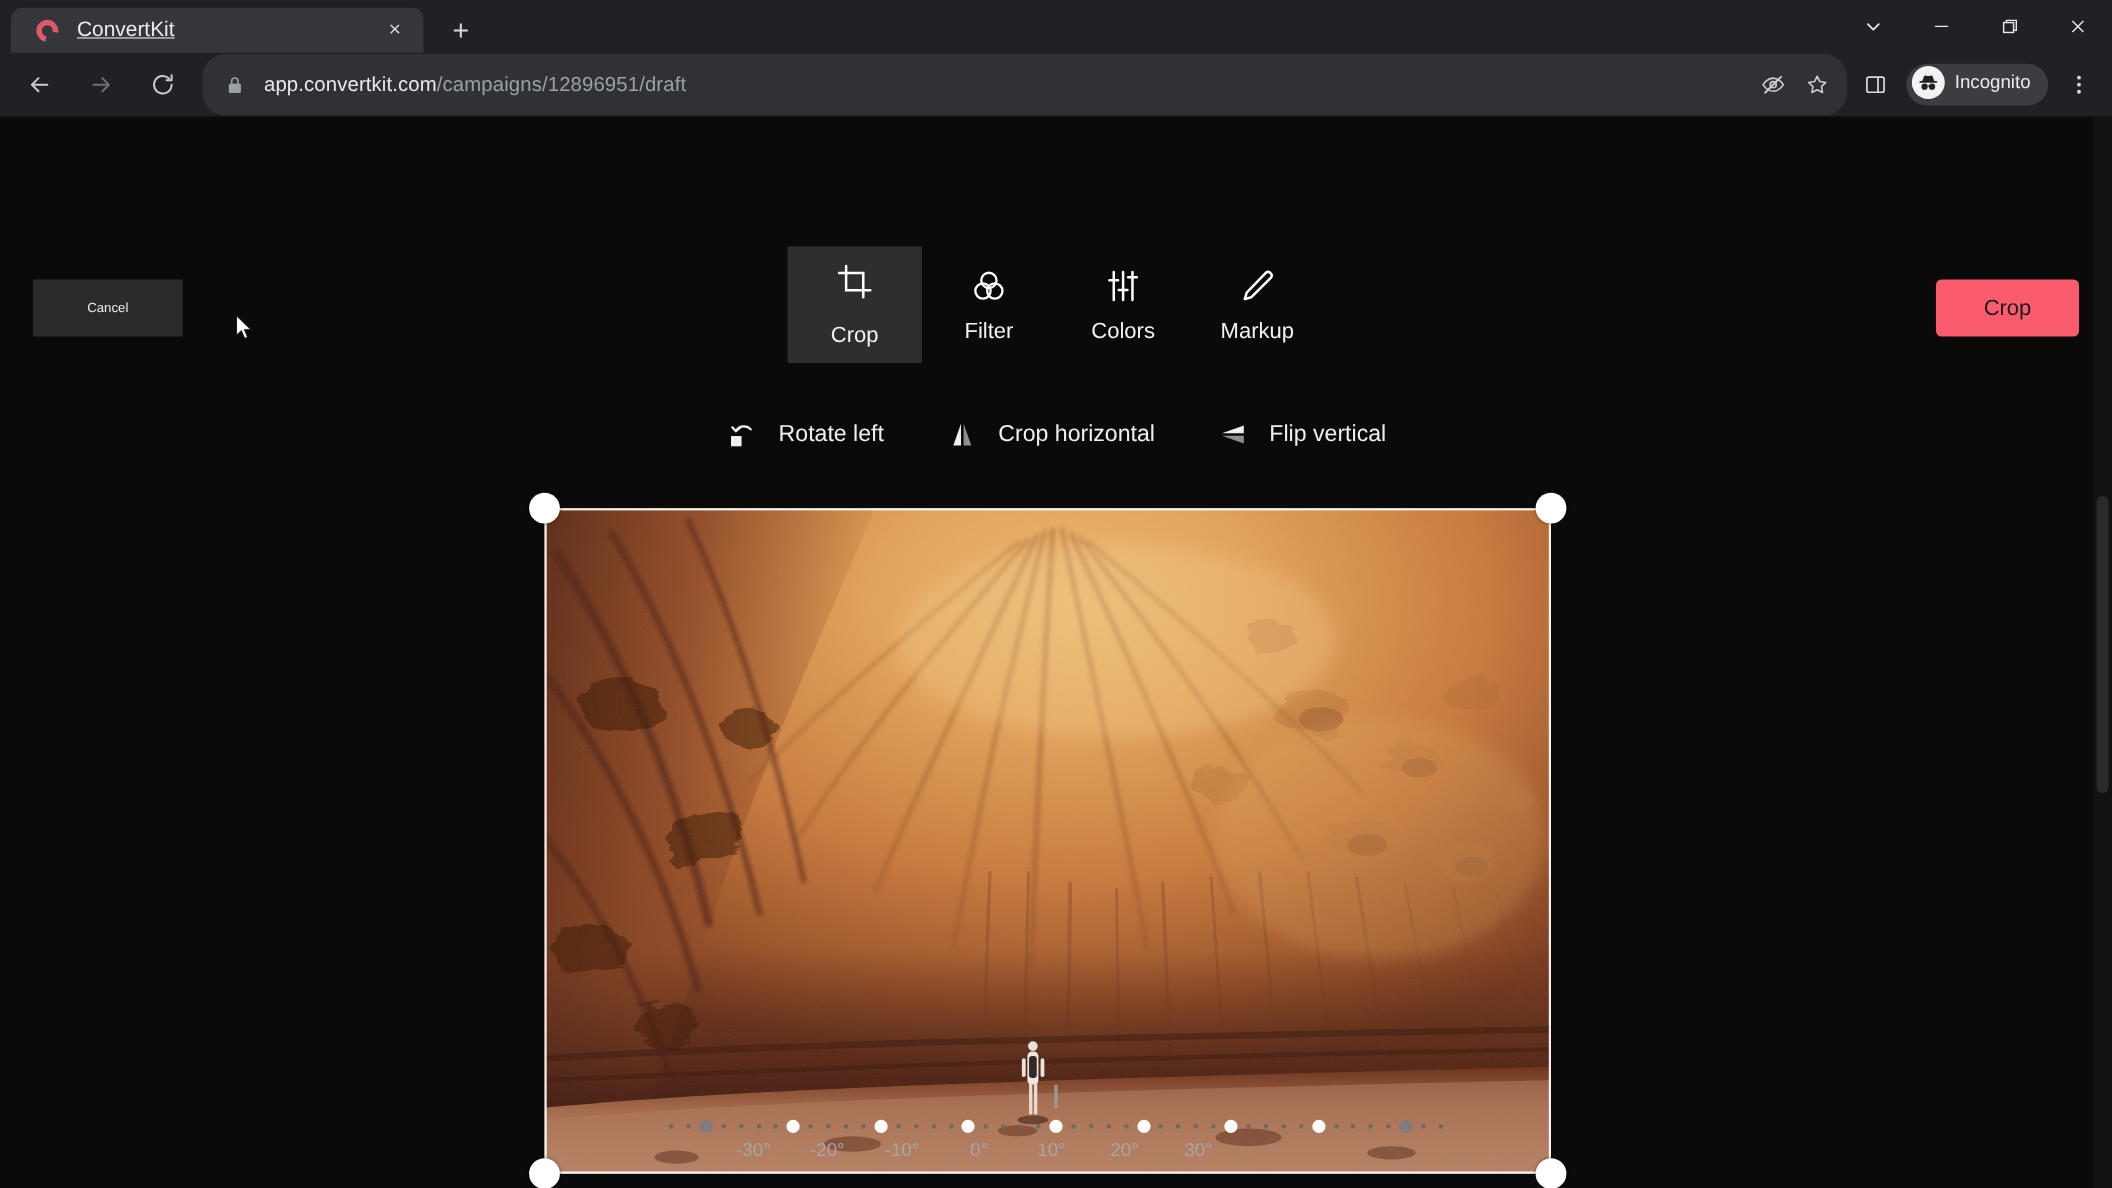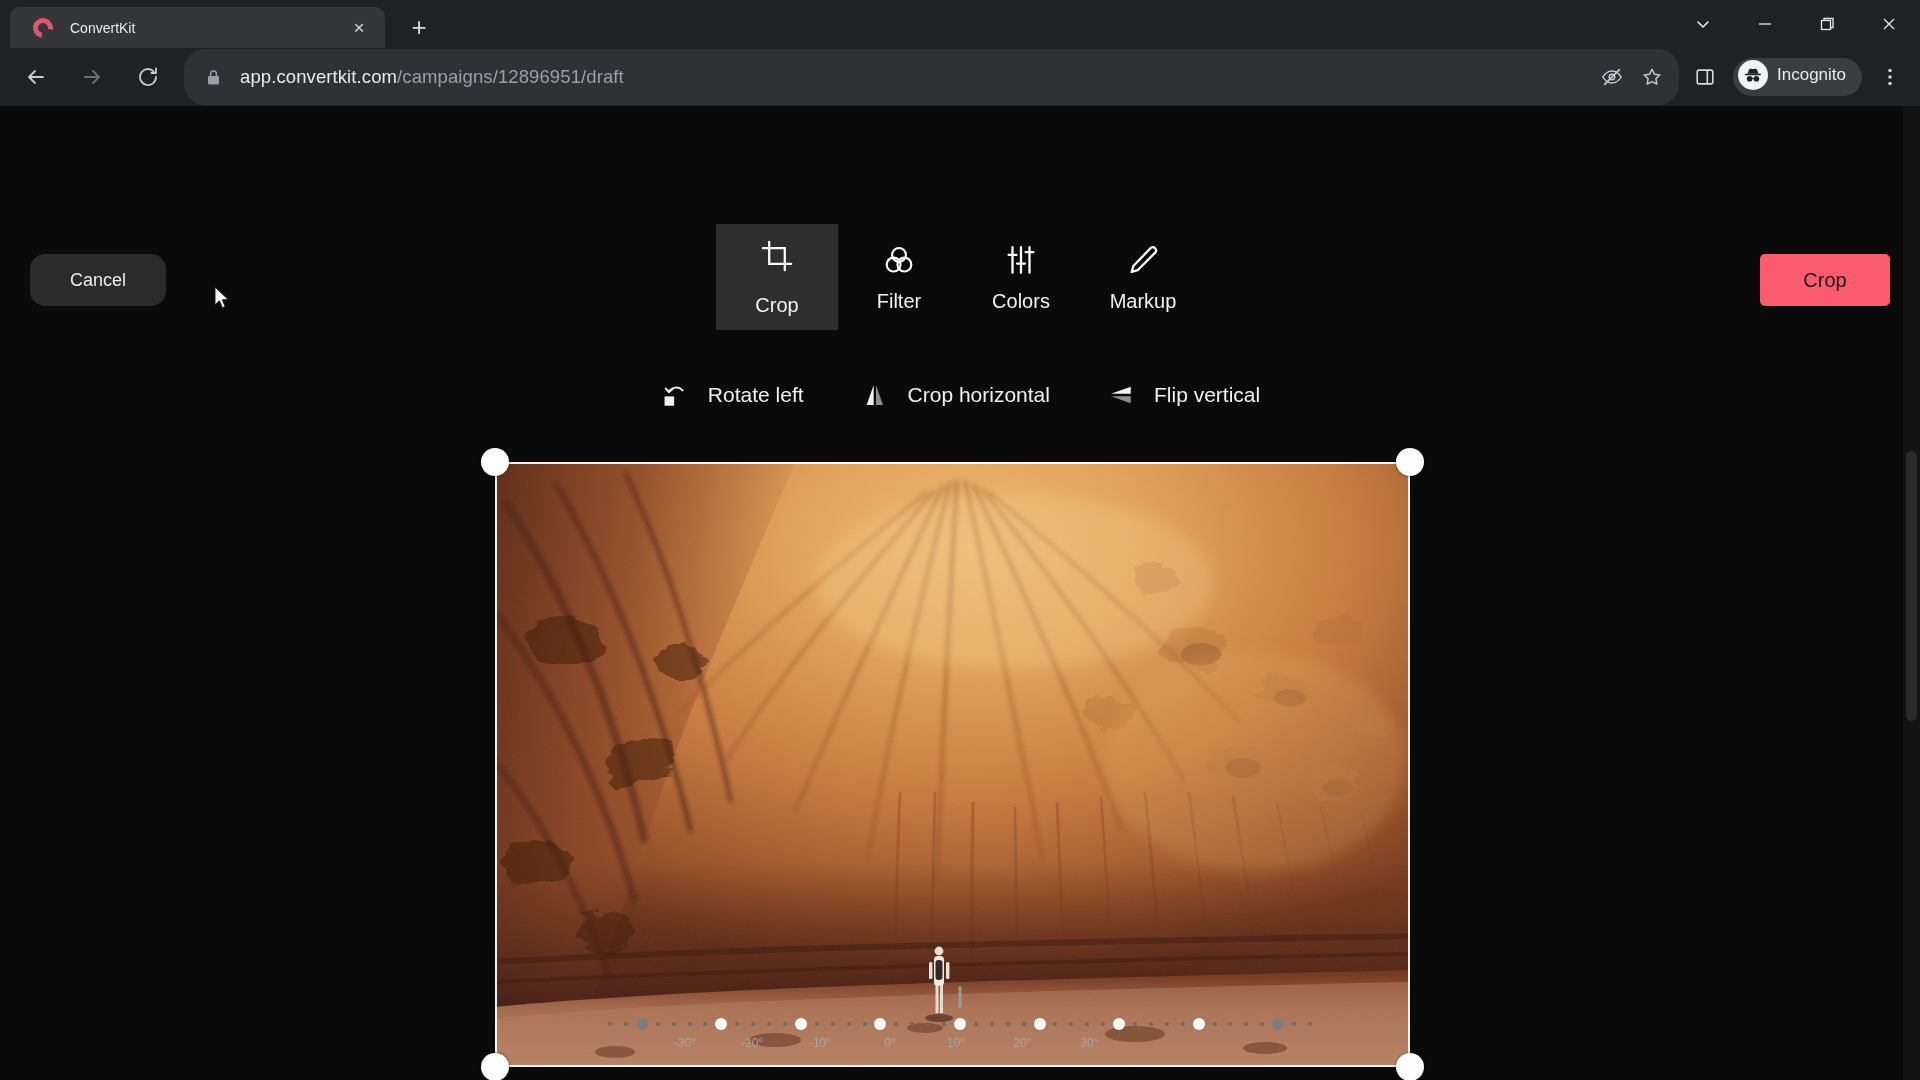--- a/index.html
+++ b/index.html
@@ -43,24 +43,25 @@
     width: 20px; height: 20px;
     border-radius: 50%;
     border: 5px solid #e0566f;
     border-bottom-color: transparent;
     transform: rotate(-35deg);
   }
   .tab-title {
     flex: 1;
     margin-left: 16px;
     color: #e8eaed;
-    font-size: 14px;
+    font-size: 19px;
     white-space: nowrap;
     overflow: hidden;
     text-overflow: ellipsis;
+    text-decoration: underline;
   }
   .tab-close {
     width: 28px; height: 28px;
     display: flex; align-items: center; justify-content: center;
     color: #d4d6d9;
     font-size: 19px;
     border-radius: 50%;
     line-height: 1;
   }
   .newtab {
@@ -179,22 +180,22 @@
     background: #0a0a0a;
     overflow: hidden;
   }
   .btn-cancel {
     position: absolute;
     left: 30px; top: 148px;
     width: 136px; height: 52px;
     background: #2b2b2b;
     color: #ececec;
     border: none;
-    border-radius: 15px;
-    font-size: 18px;
+    border-radius: 0;
+    font-size: 12px;
     font-family: inherit;
     cursor: pointer;
   }
   .btn-done {
     position: absolute;
     right: 30px; top: 148px;
     width: 130px; height: 52px;
     background: #fb5c6d;
     color: #1b1b1b;
     border: none;
@@ -319,21 +320,21 @@
     background: #ffffff;
   }
   .rdot.minor { width: 4px; height: 4px; background: #6a6a6a; }
   .rdot.major { width: 12px; height: 12px; background: #ffffff; }
   .rdot.dim   { background: #7d7d7d; }
   .rlabel {
     position: absolute;
     top: 50px;
     transform: translateX(-50%);
     color: #a7a7a7;
-    font-size: 12px;
+    font-size: 17px;
     white-space: nowrap;
   }
 
   
   .scrollbar {
     position: absolute;
     right: 0; top: 0;
     width: 17px; height: 100%;
     background: #121212;
   }

